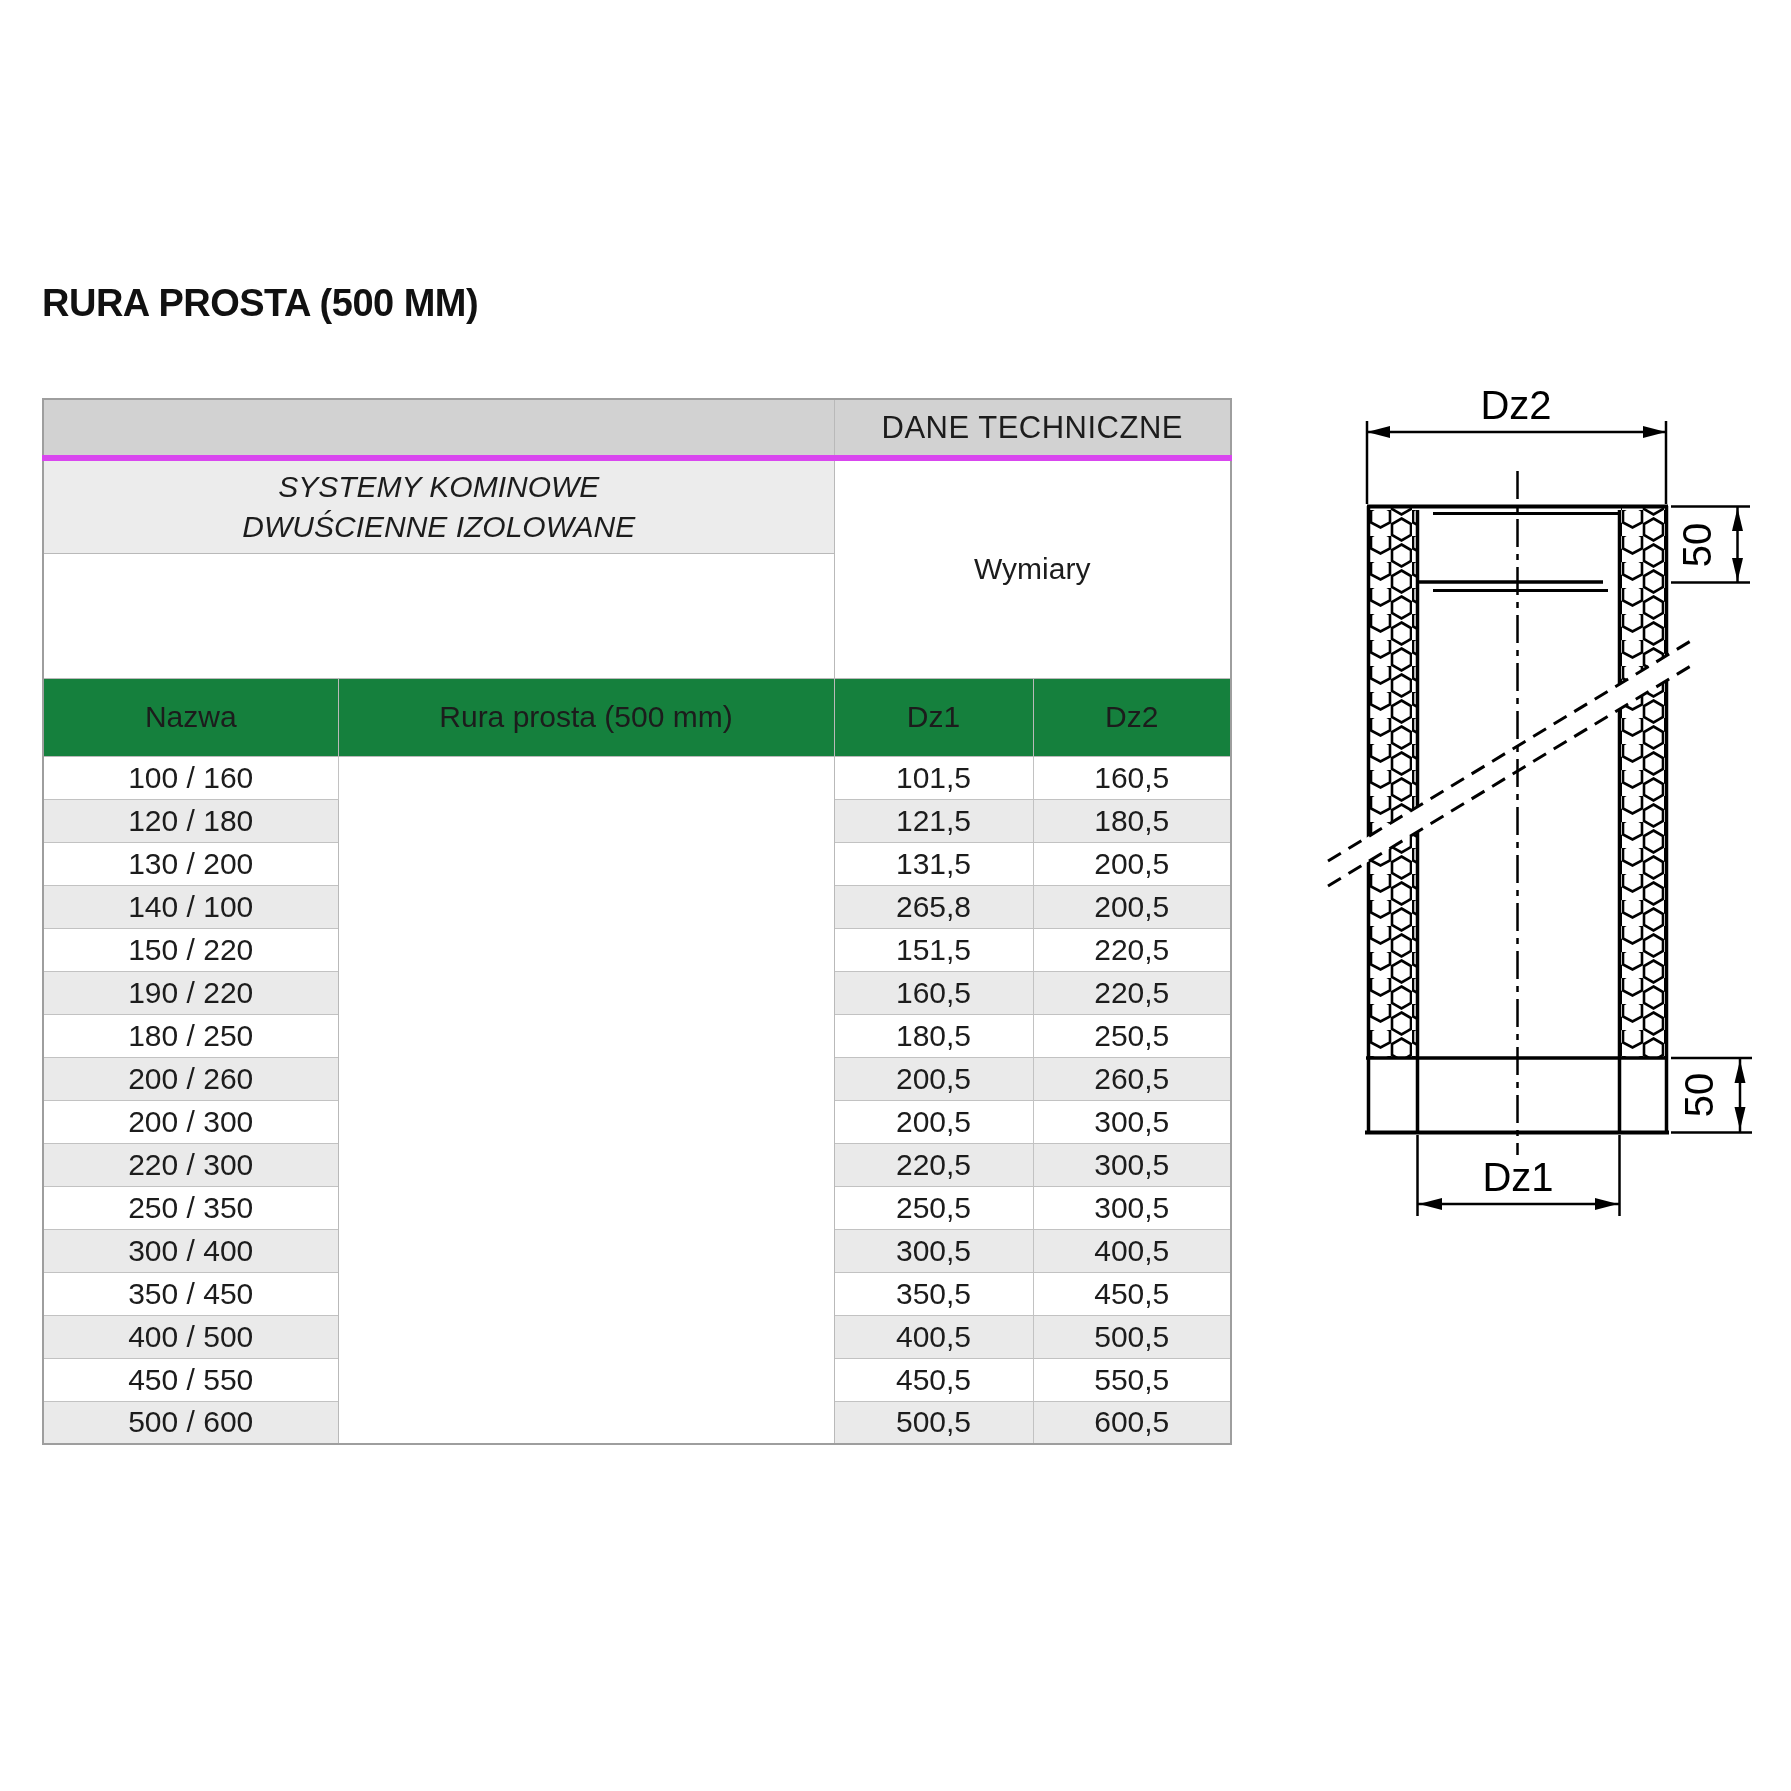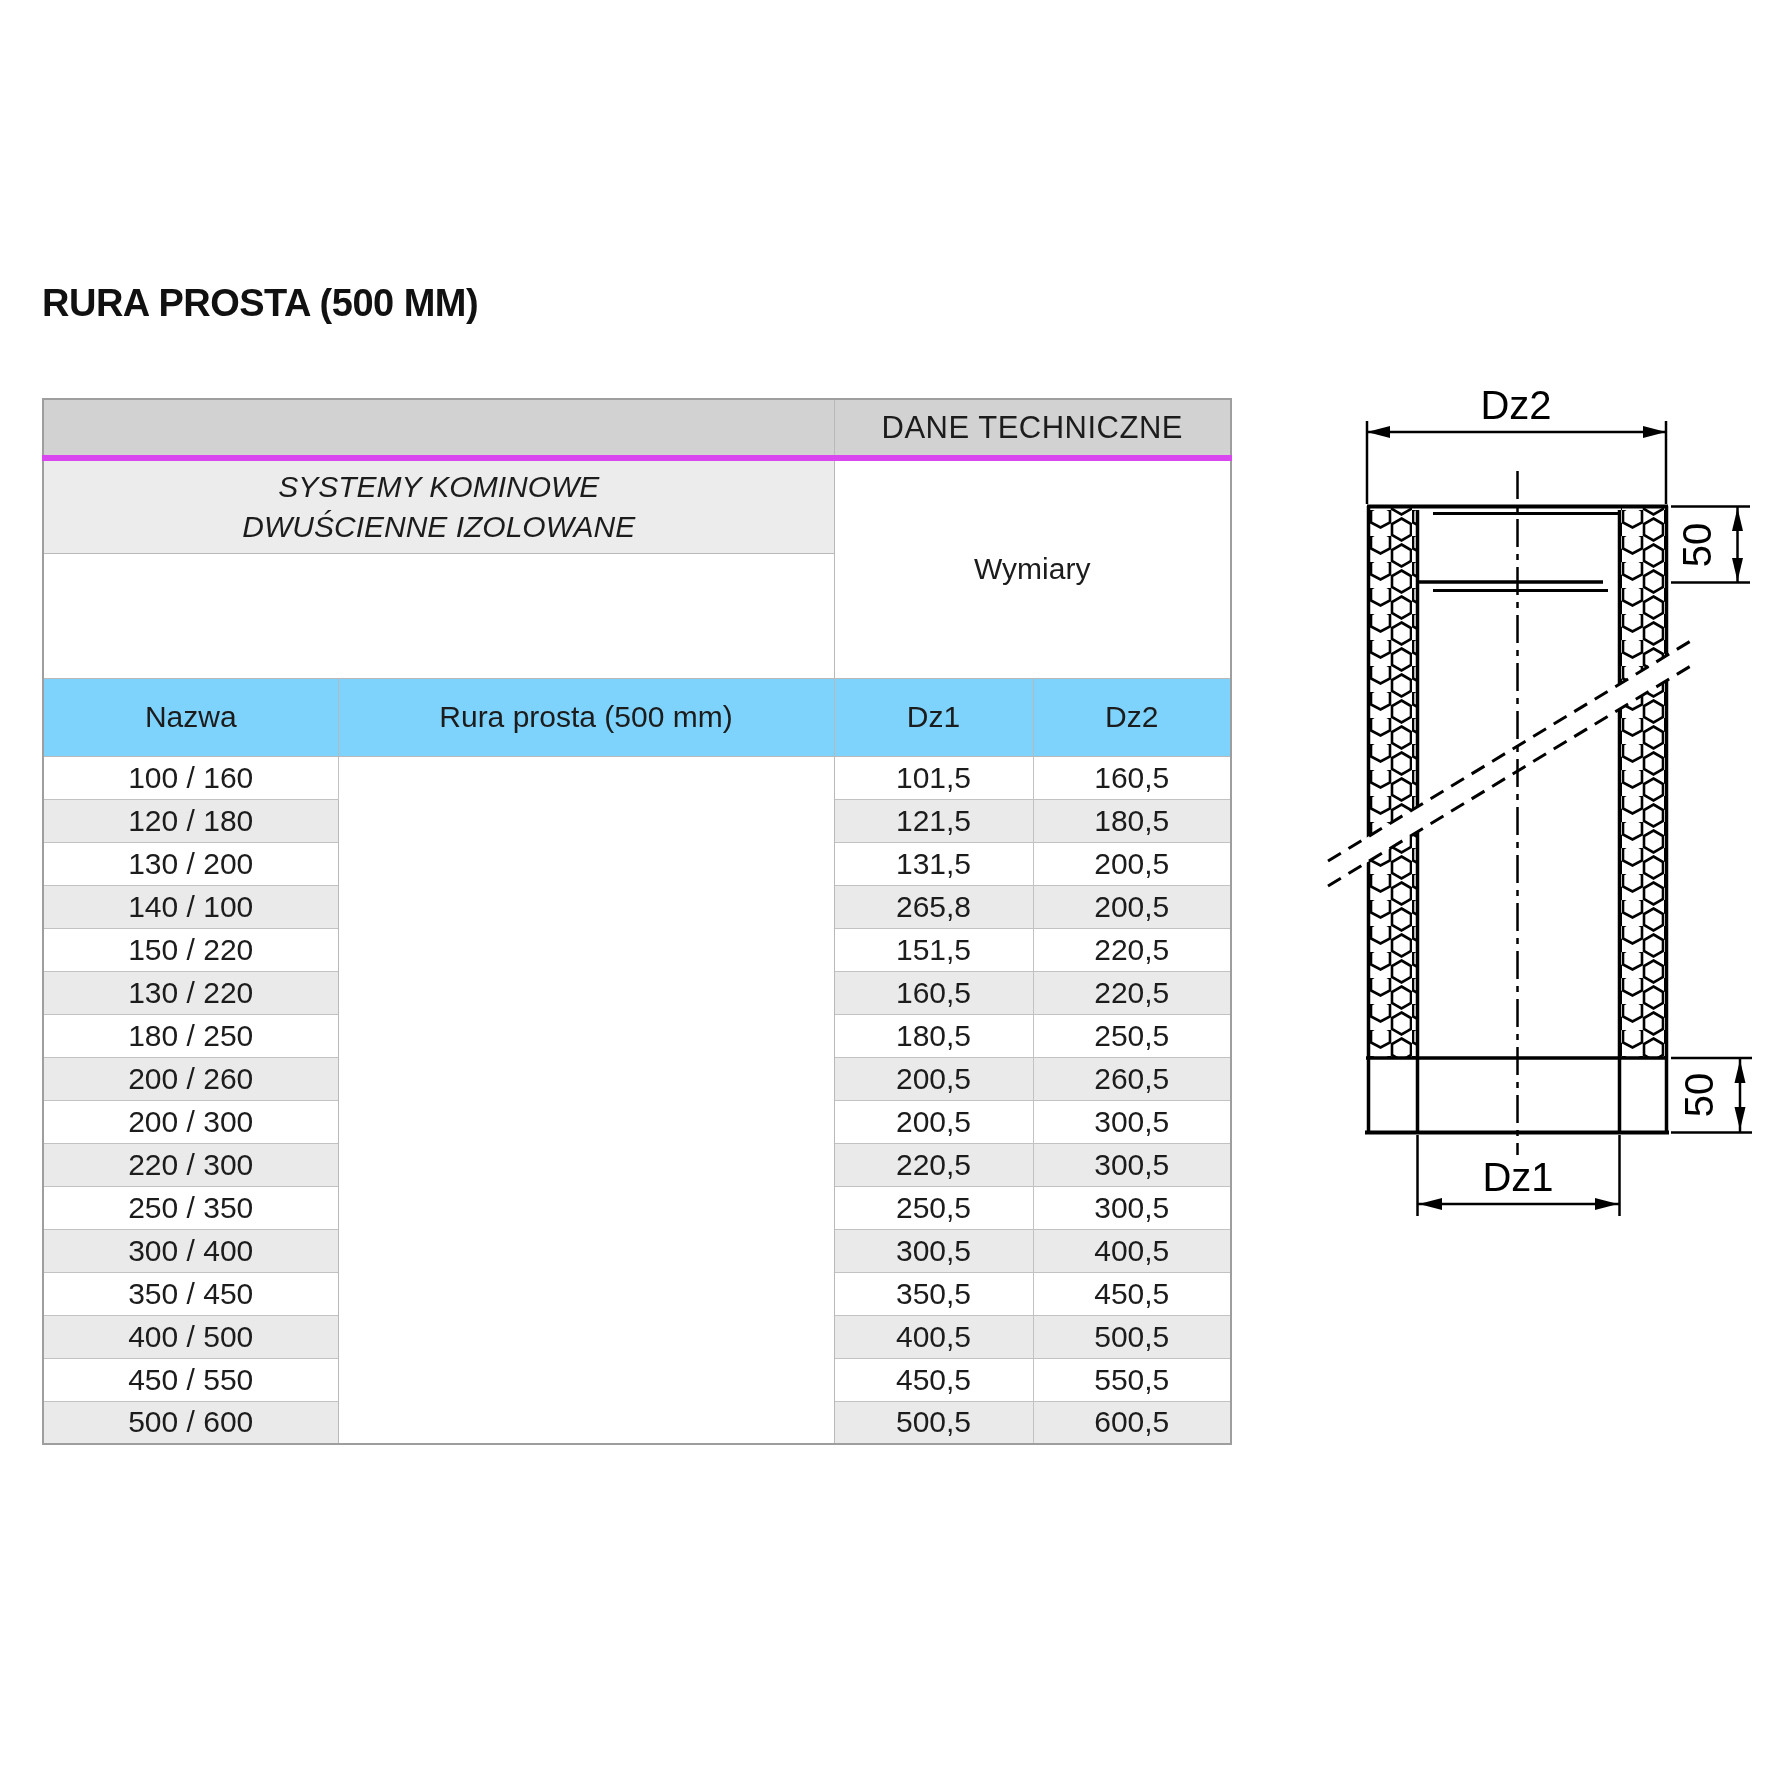--- a/index.html
+++ b/index.html
@@ -62,21 +62,21 @@
     background: #ececec;
     border-bottom: 2px solid #a3a3a3;
     font-weight: bold;
     font-size: 31px;
     line-height: 40px;
     white-space: normal;
     font-style: italic;
   }
   td.wymiary-cell { background: #ffffff; font-size: 31px; }
   td.spacer-cell { background: #ffffff; }
-  tr.r-cols th { background: #7dd3fc; text-align: center; }
+  tr.r-cols th { background: #15803d; text-align: center; }
   th.bold { font-weight: bold; }
 
   tbody.rows td { background: #ffffff; border-color: #c2c2c2; margin-left: 32px; }
   tbody.rows tr:nth-child(even) td { background: #eaeaea; }
   tbody.rows td.mid-cell { background: #ffffff !important; border-color: #b9b9b9; }
 
   svg.drawing { position: absolute; left: 0; top: 0; pointer-events: none; }
   .dwg-label { font-family: "Liberation Sans", sans-serif; font-size: 40px; fill: #000000; }
 </style>
 </head>
@@ -136,21 +136,21 @@
           <td>140 / 100</td>
           <td>265,8</td>
           <td>200,5</td>
         </tr>
         <tr>
           <td>150 / 220</td>
           <td>151,5</td>
           <td>220,5</td>
         </tr>
         <tr>
-          <td>130 / 220</td>
+          <td>190 / 220</td>
           <td>160,5</td>
           <td>220,5</td>
         </tr>
         <tr>
           <td>180 / 250</td>
           <td>180,5</td>
           <td>250,5</td>
         </tr>
         <tr>
           <td>200 / 260</td>

